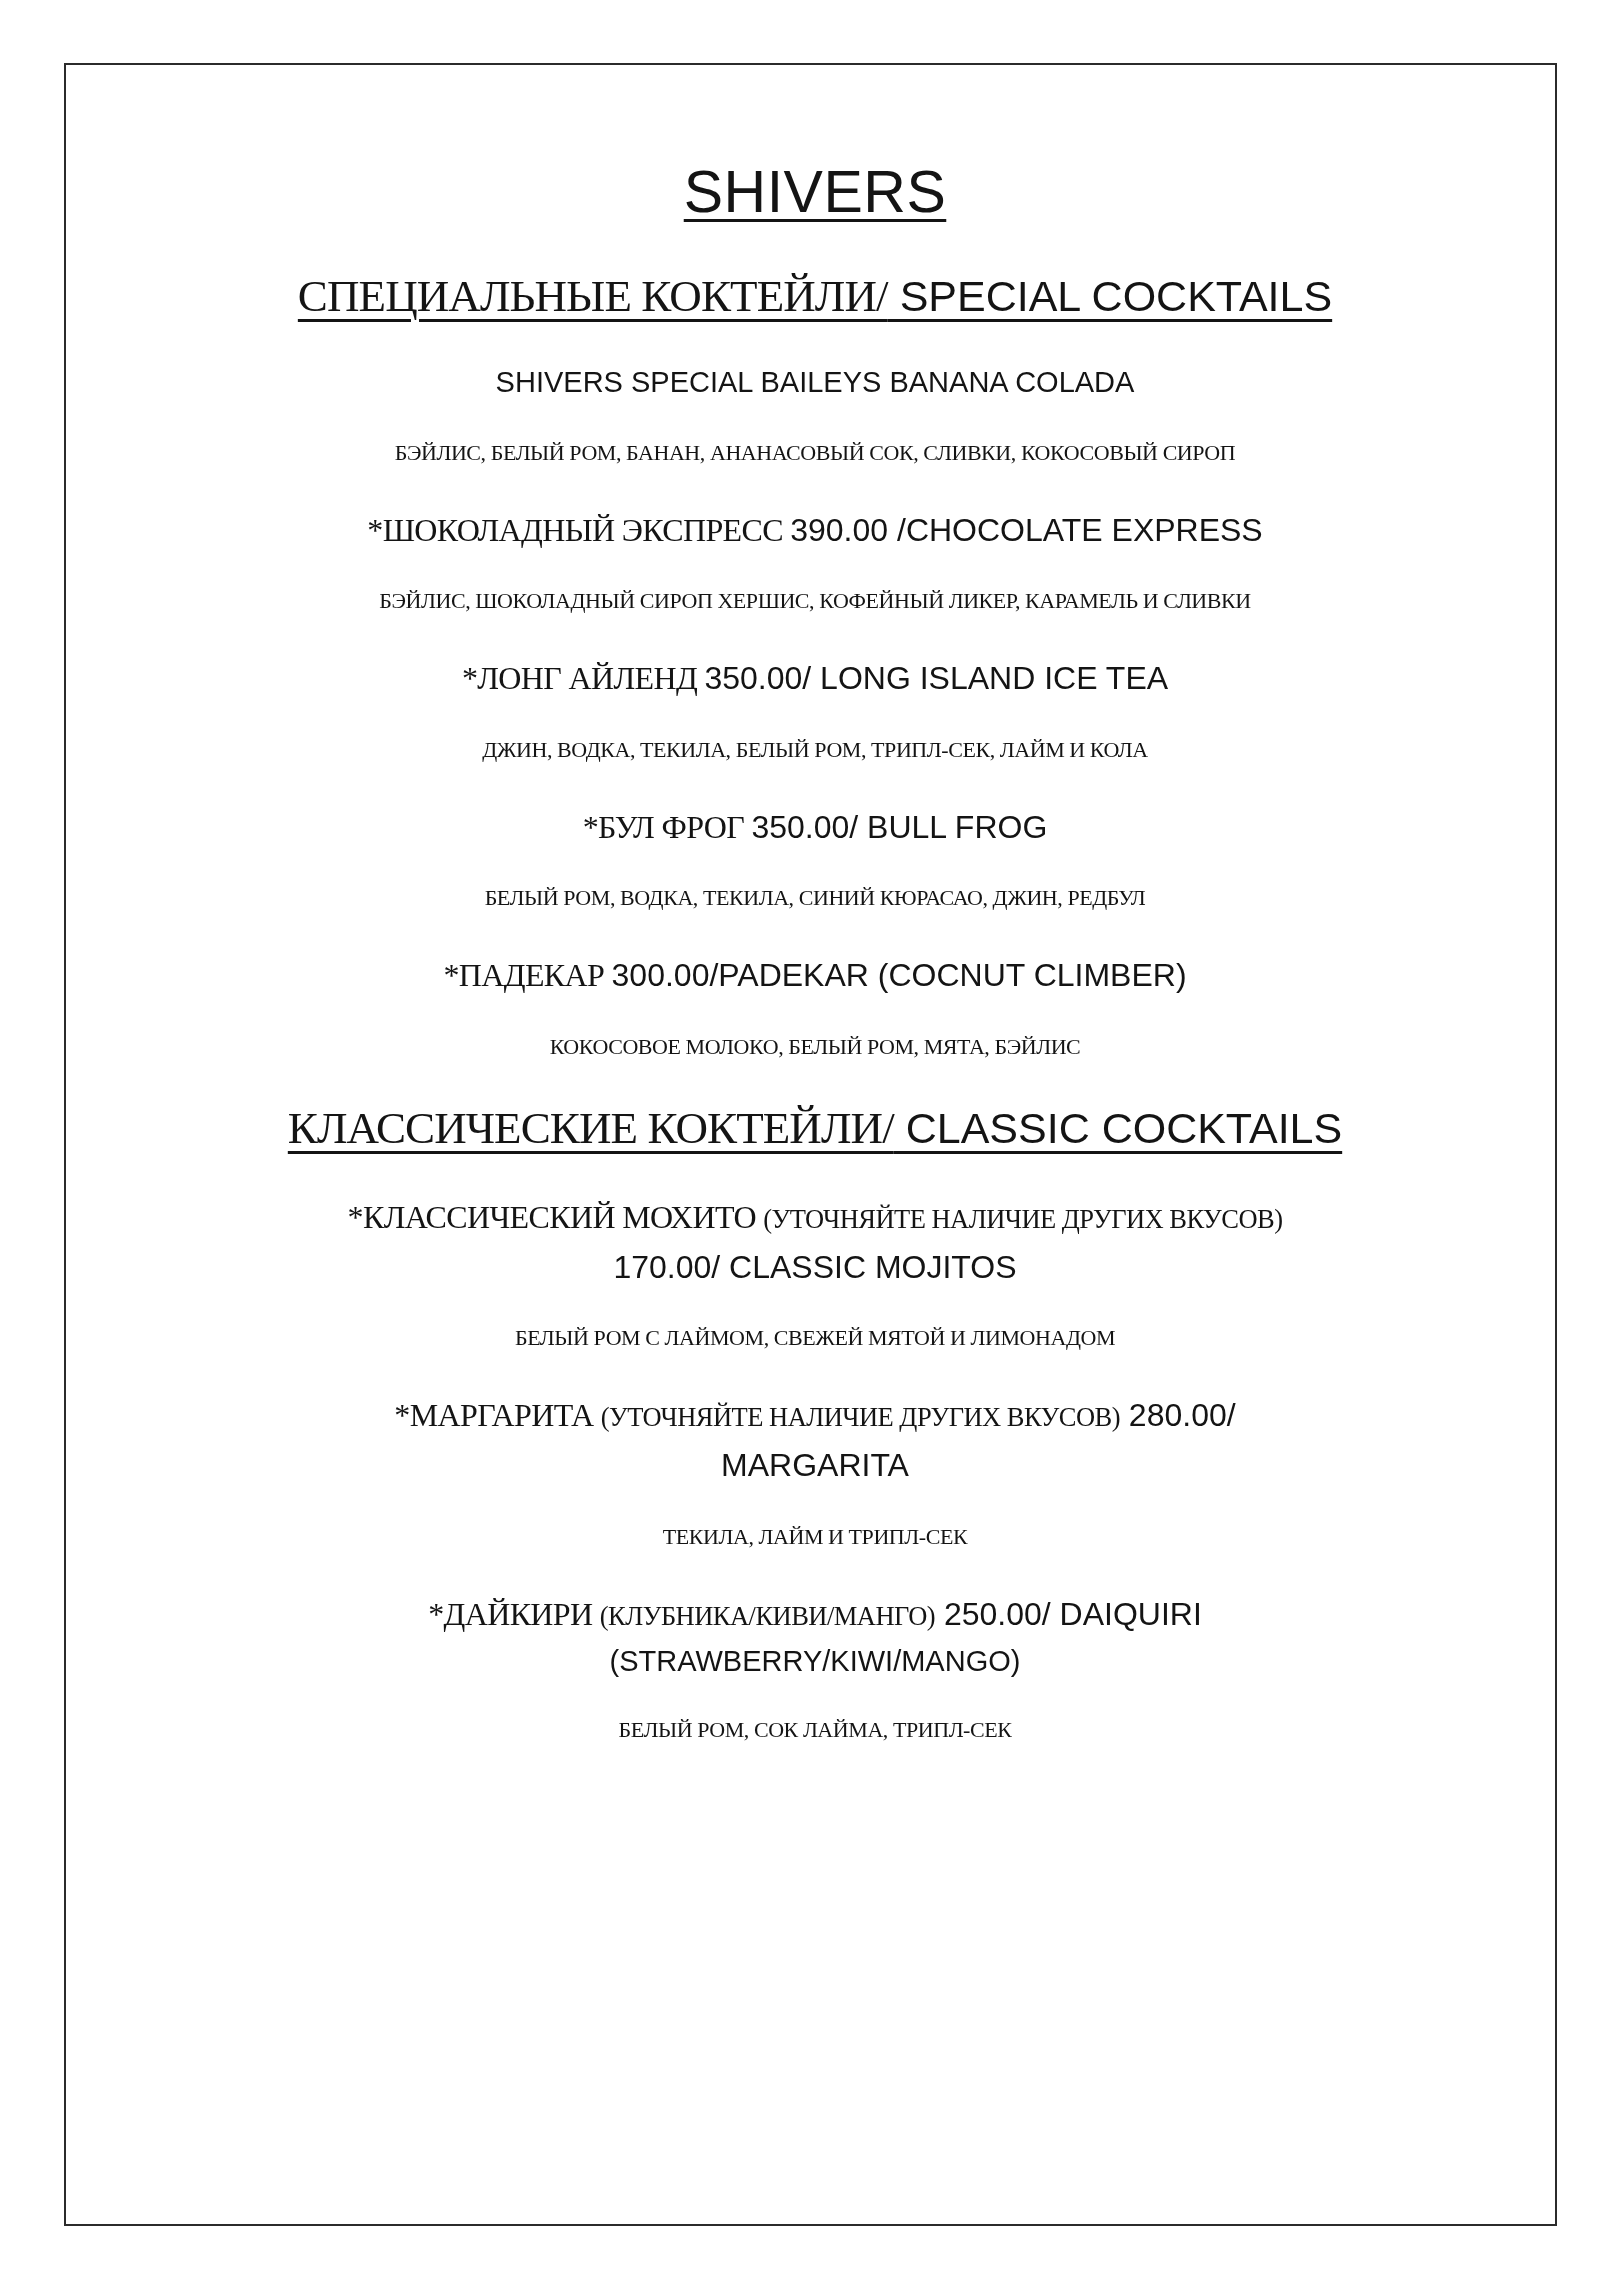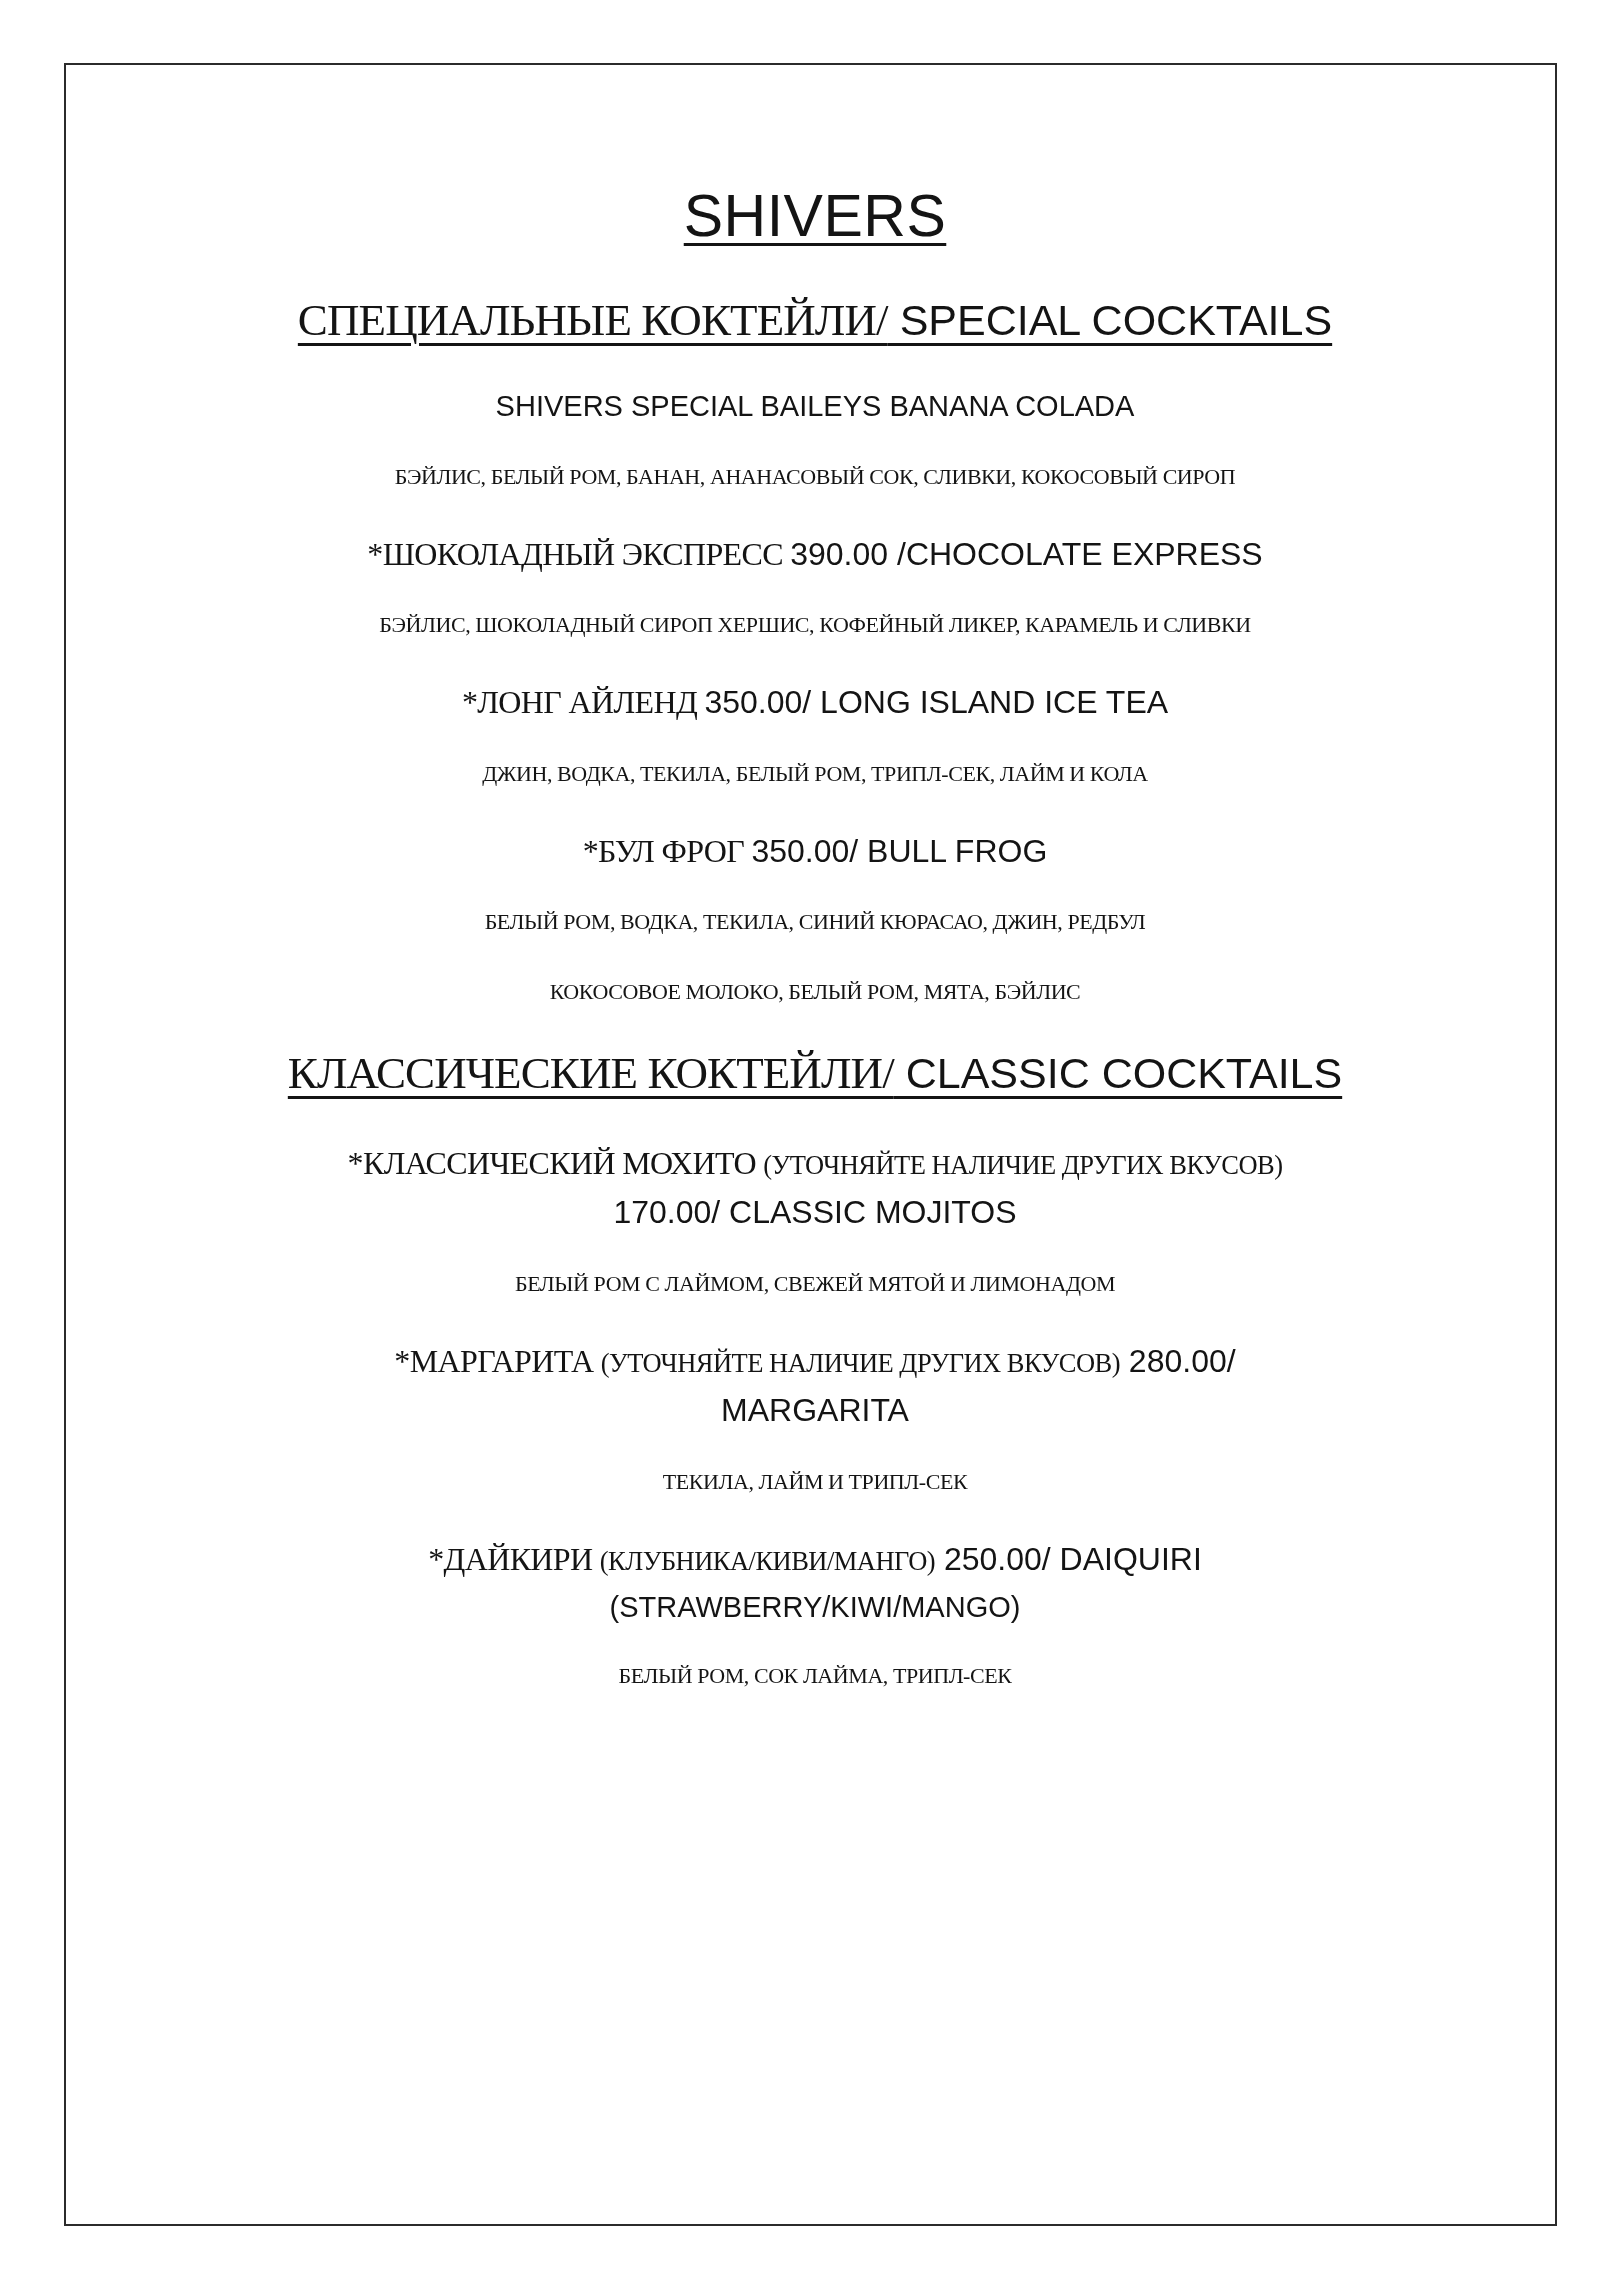--- a/index.html
+++ b/index.html
@@ -22,21 +22,20 @@
     left:64px; top:63px;
     width:1493px; height:2163px;
     border:2px solid var(--border);
     background:var(--bg);
   }
   .page-content{
     position:absolute;
     left:0; top:0; right:0;
     padding:94px 51px 0 60px;
     text-align:center;
-    margin-top:24px;
   }
   h1.title{
     font-family:"Liberation Sans", sans-serif;
     font-weight:400;
     font-size:59px;
     line-height:1.15;
     margin:0 0 41px 0;
     text-decoration:underline;
     text-decoration-thickness:2.9px;
     text-underline-offset:6.9px;
@@ -88,20 +87,21 @@
           </div>
           <div class="menu-item">
             <p class="para name"><span class="seg-ru">*ЛОНГ АЙЛЕНД </span><span class="seg-en">350.00/ LONG ISLAND ICE TEA</span></p>
             <p class="para ingredients"><span class="seg-ing">ДЖИН, ВОДКА, ТЕКИЛА, БЕЛЫЙ РОМ, ТРИПЛ-СЕК, ЛАЙМ И КОЛА</span></p>
           </div>
           <div class="menu-item">
             <p class="para name"><span class="seg-ru">*БУЛ ФРОГ </span><span class="seg-en">350.00/ BULL FROG</span></p>
             <p class="para ingredients"><span class="seg-ing">БЕЛЫЙ РОМ, ВОДКА, ТЕКИЛА, СИНИЙ КЮРАСАО, ДЖИН, РЕДБУЛ</span></p>
           </div>
           <div class="menu-item">
+            <p class="para name"><span class="seg-ru">*ПАДЕКАР </span><span class="seg-en">300.00/PADEKAR (COCNUT CLIMBER)</span></p>
             <p class="para ingredients"><span class="seg-ing">КОКОСОВОЕ МОЛОКО, БЕЛЫЙ РОМ, МЯТА, БЭЙЛИС</span></p>
           </div>
         </section>
         <section class="menu-section">
           <h2 class="heading"><span class="seg-h-ru">КЛАССИЧЕСКИЕ КОКТЕЙЛИ/</span><span class="seg-h-en"> CLASSIC COCKTAILS</span></h2>
           <div class="menu-item">
             <p class="para name"><span class="seg-ru">*КЛАССИЧЕСКИЙ МОХИТО </span><span class="seg-ru-sm">(УТОЧНЯЙТЕ НАЛИЧИЕ ДРУГИХ ВКУСОВ)</span><br><span class="seg-en">170.00/ CLASSIC MOJITOS</span></p>
             <p class="para ingredients"><span class="seg-ing">БЕЛЫЙ РОМ С ЛАЙМОМ, СВЕЖЕЙ МЯТОЙ И ЛИМОНАДОМ</span></p>
           </div>
           <div class="menu-item">

